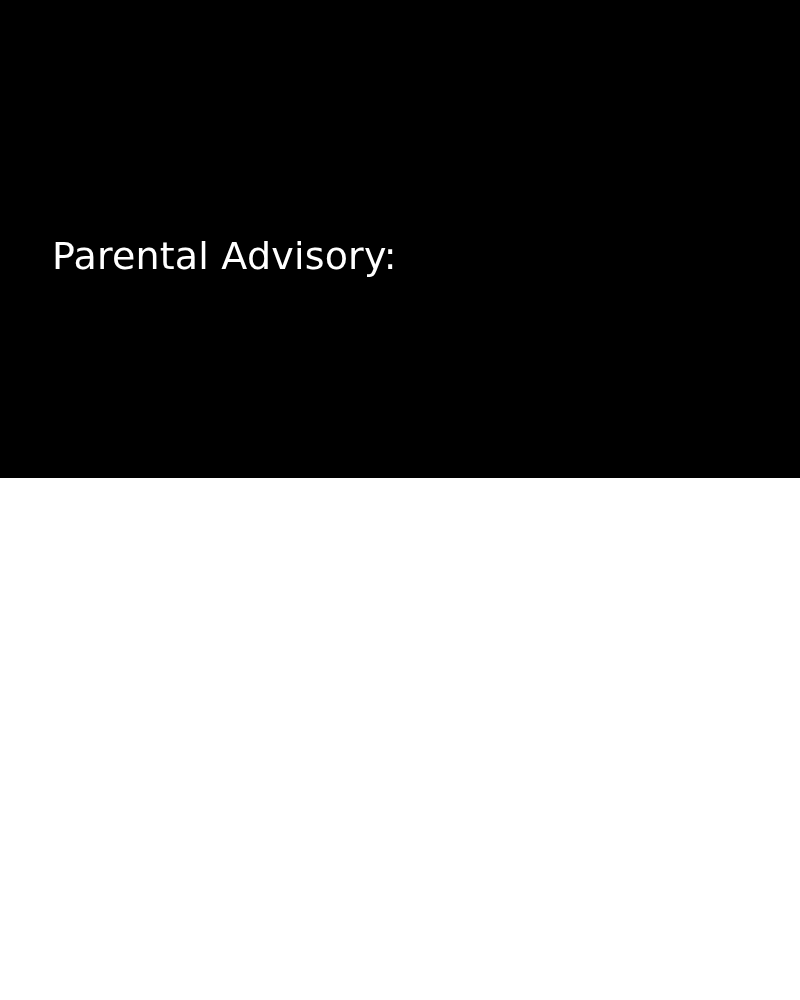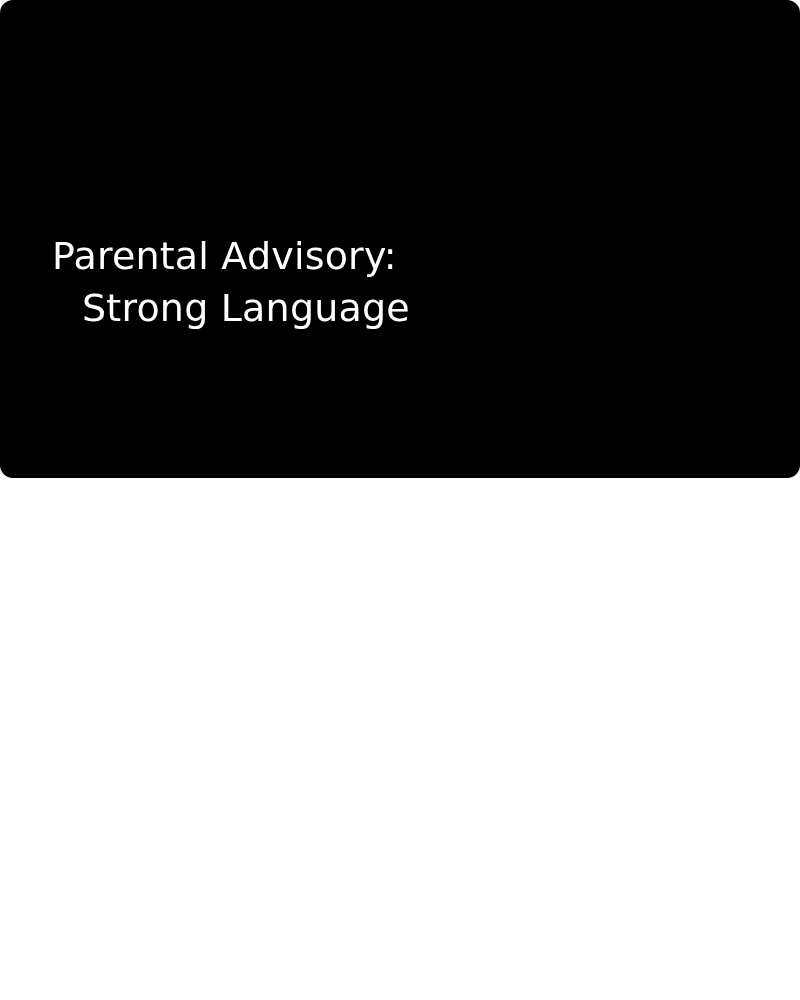--- a/index.html
+++ b/index.html
@@ -19,21 +19,20 @@
     inset: 0;
     background: #ffffff;
   }
   .slide-panel {
     position: absolute;
     left: 0;
     top: 0;
     width: 800px;
     height: 478px;
     background: #000000;
-    border-radius: 13px;
   }
   .slide-title {
     position: absolute;
     left: 52px;
     top: 178px;
     width: 700px;
     color: #ffffff;
     font-family: "DejaVu Sans", sans-serif;
     font-size: 38px;
     font-weight: 400;
@@ -55,21 +54,20 @@
   }
 </style>
 </head>
 <body>
 
 <div class="page">
 
   <div class="slide-panel">
     <div class="slide-title">
       <span>Parental Advisory:</span>
-      <span class="line2">Strong Language</span>
     </div>
   </div>
 
   <div class="body-area">
     
   </div>
 
 </div>
 
 </body></html>

